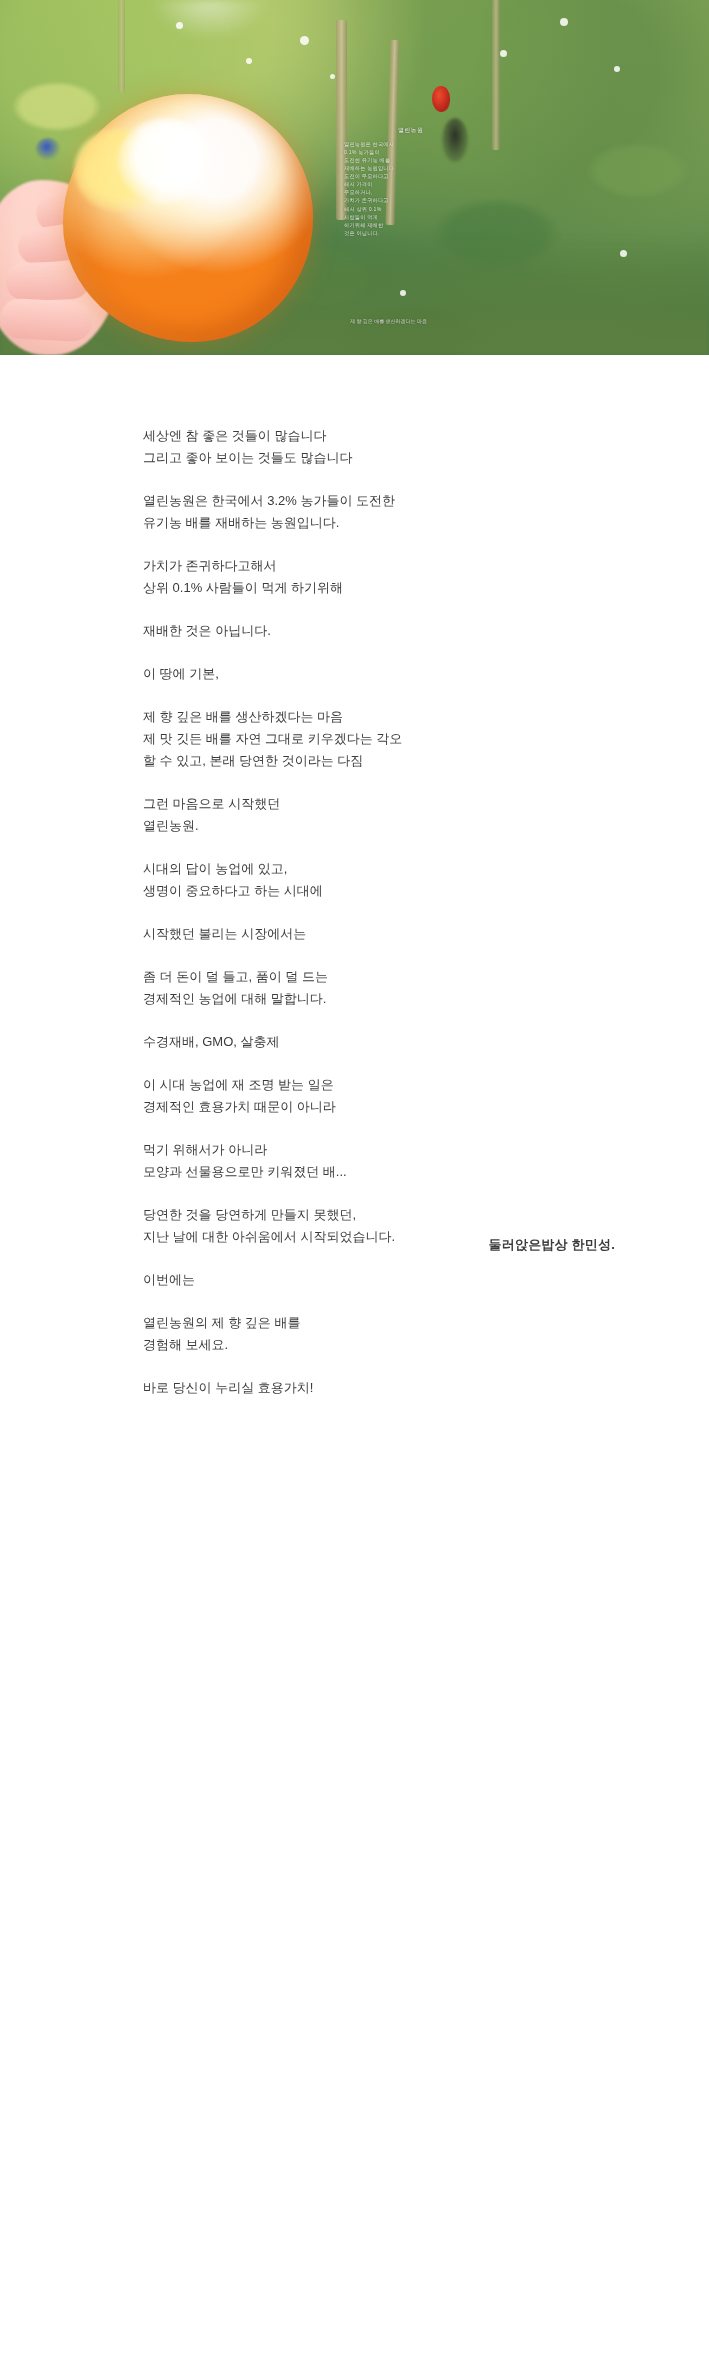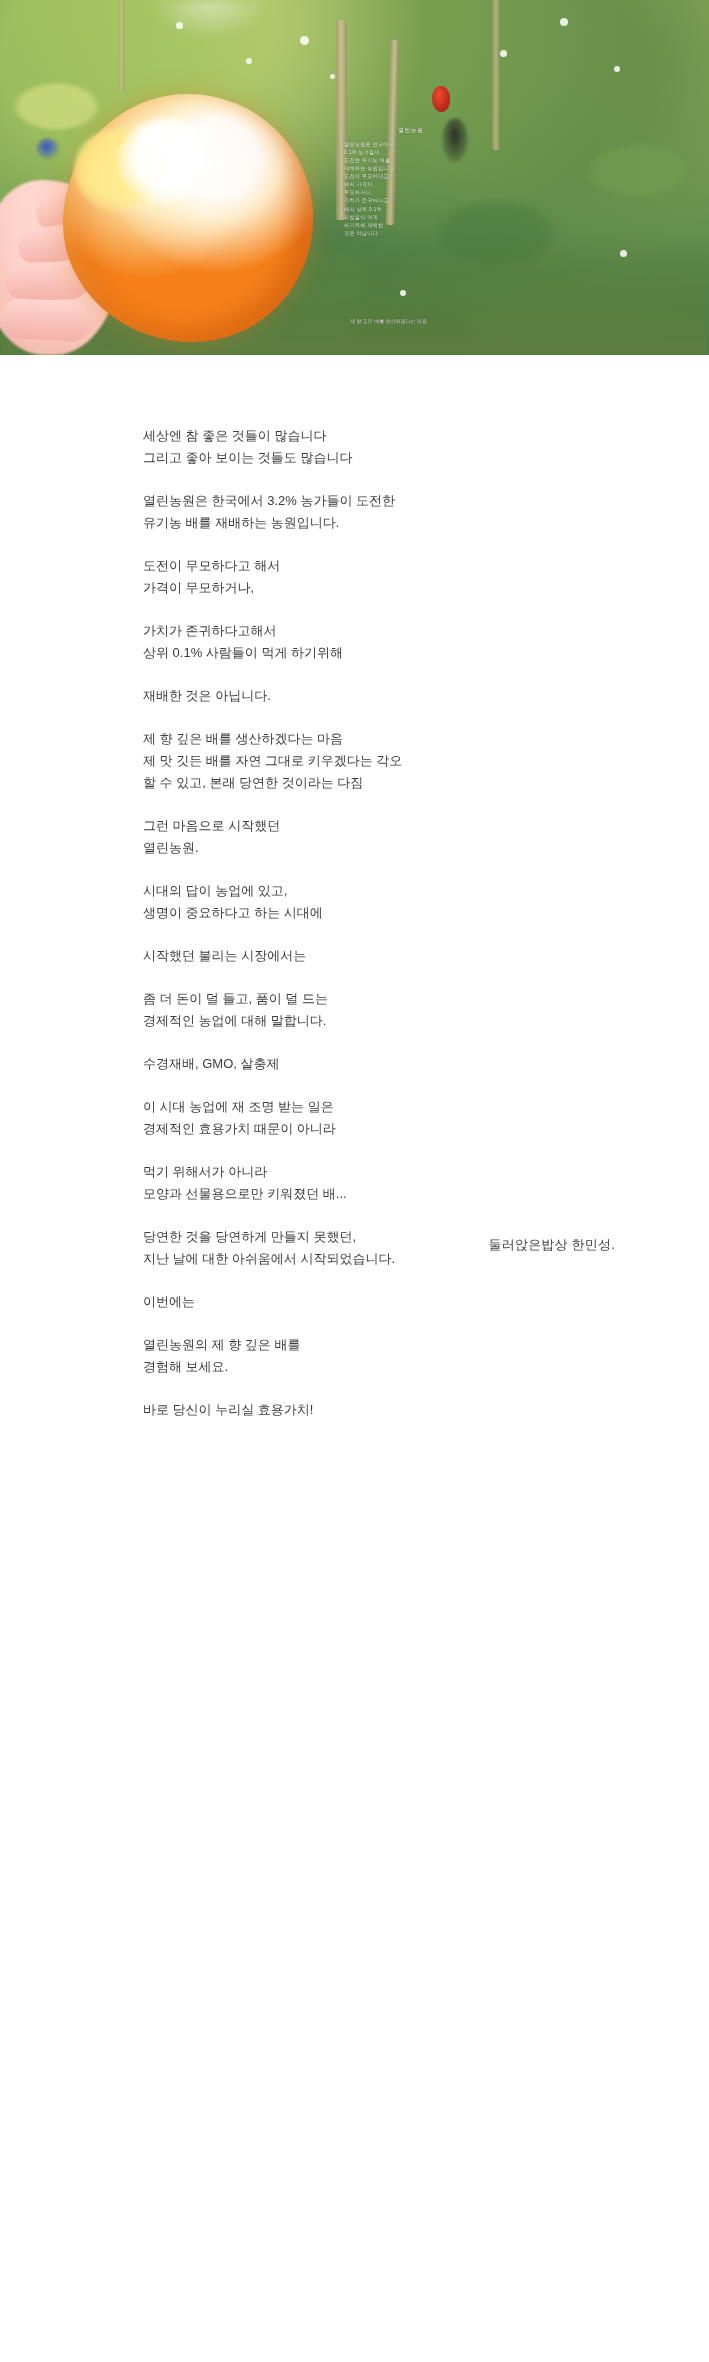--- a/index.html
+++ b/index.html
@@ -228,20 +228,21 @@
   }
   .copy p:last-child { margin-bottom: 0; }
 
   .signature {
     position: absolute;
     right: 94px;
     top: 1236px;
     font-size: 13px;
     color: #3b3b3b;
     letter-spacing: .2px;
+    font-weight: bold;
   }
 </style>
 </head>
 <body>
 
 <div class="page">
 
   <div class="hero">
     <div class="hero-canvas">
       <div class="bg-base"></div>
@@ -293,25 +294,24 @@
       <div class="hero-text-bottom">제 향 깊은 배를
 생산하겠다는 마음</div>
     </div>
   </div>
 
   <div class="copy">
     <p>세상엔 참 좋은 것들이 많습니다
 그리고 좋아 보이는 것들도 많습니다</p>
     <p>열린농원은 한국에서 3.2% 농가들이 도전한
 유기농 배를 재배하는 농원입니다.</p>
-    <p>도전이 무모하다고 해서
-가격이 무모하거나,</p>
     <p>가치가 존귀하다고해서
 상위 0.1% 사람들이 먹게 하기위해</p>
     <p>재배한 것은 아닙니다.</p>
+    <p>이 땅에 기본,</p>
     <p>제 향 깊은 배를 생산하겠다는 마음
 제 맛 깃든 배를 자연 그대로 키우겠다는 각오
 할 수 있고, 본래 당연한 것이라는 다짐</p>
     <p>그런 마음으로 시작했던
 열린농원.</p>
     <p>시대의 답이 농업에 있고,
 생명이 중요하다고 하는 시대에</p>
     <p>시작했던 불리는 시장에서는</p>
     <p>좀 더 돈이 덜 들고, 품이 덜 드는
 경제적인 농업에 대해 말합니다.</p>

